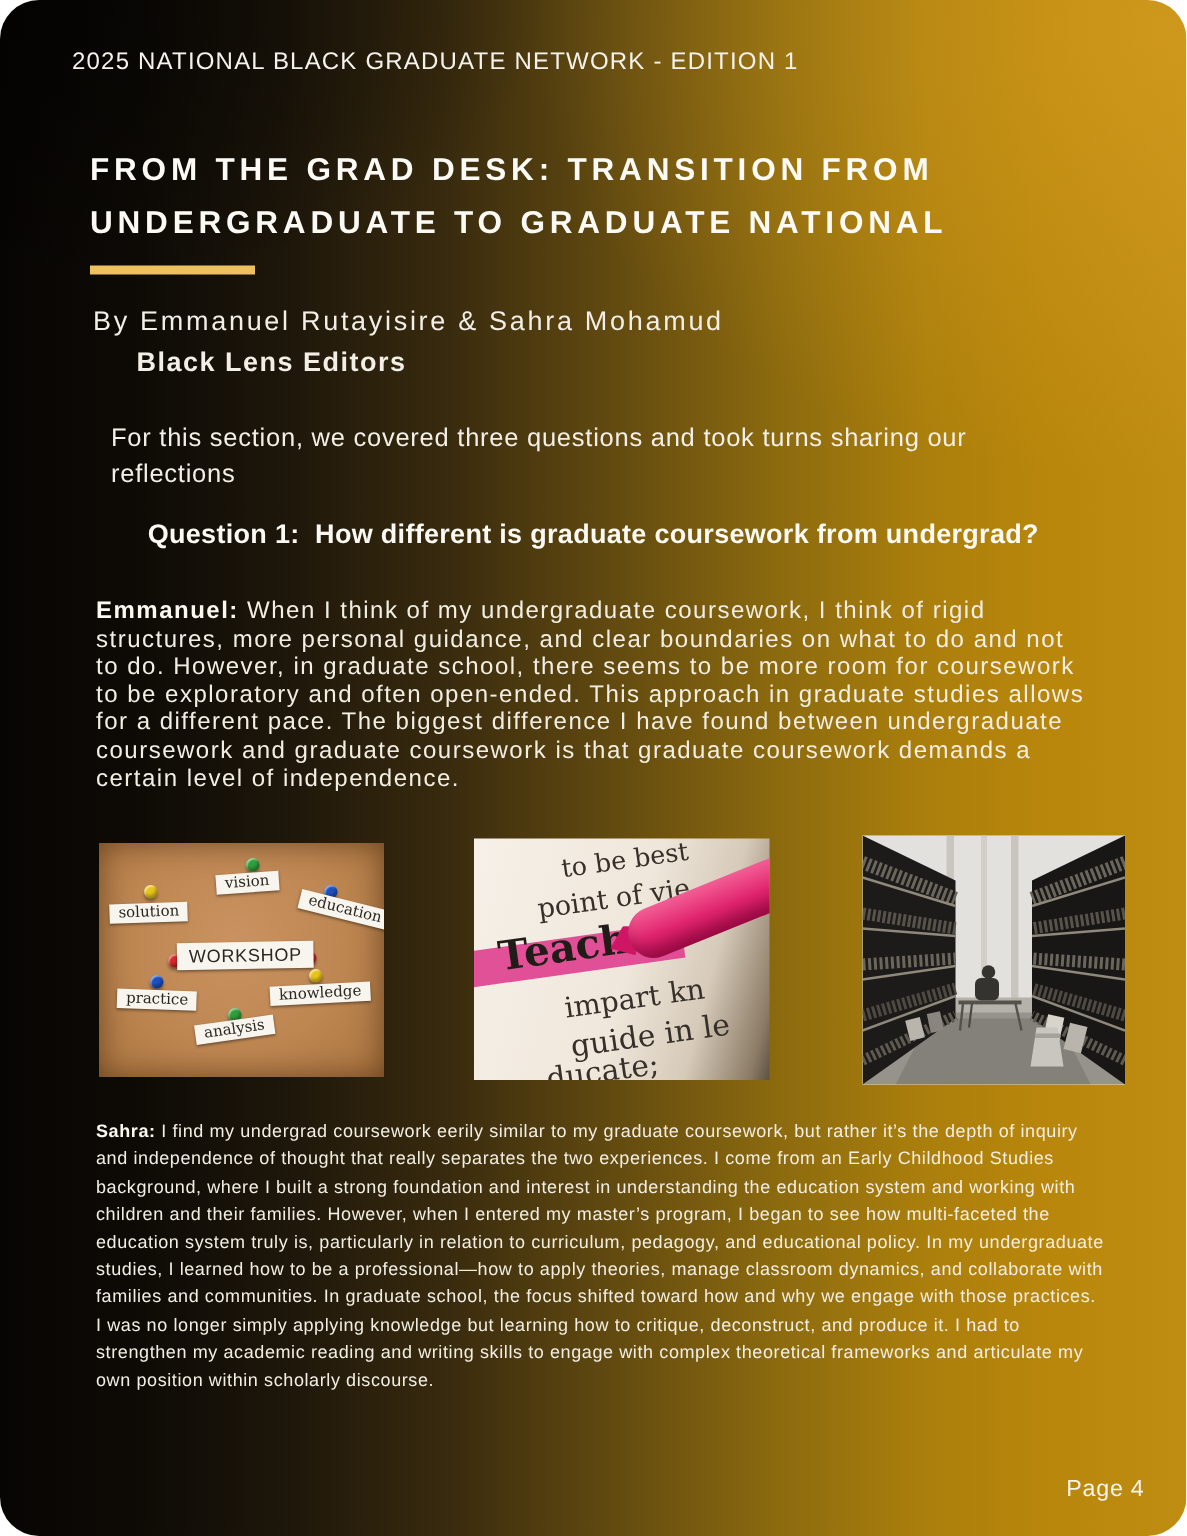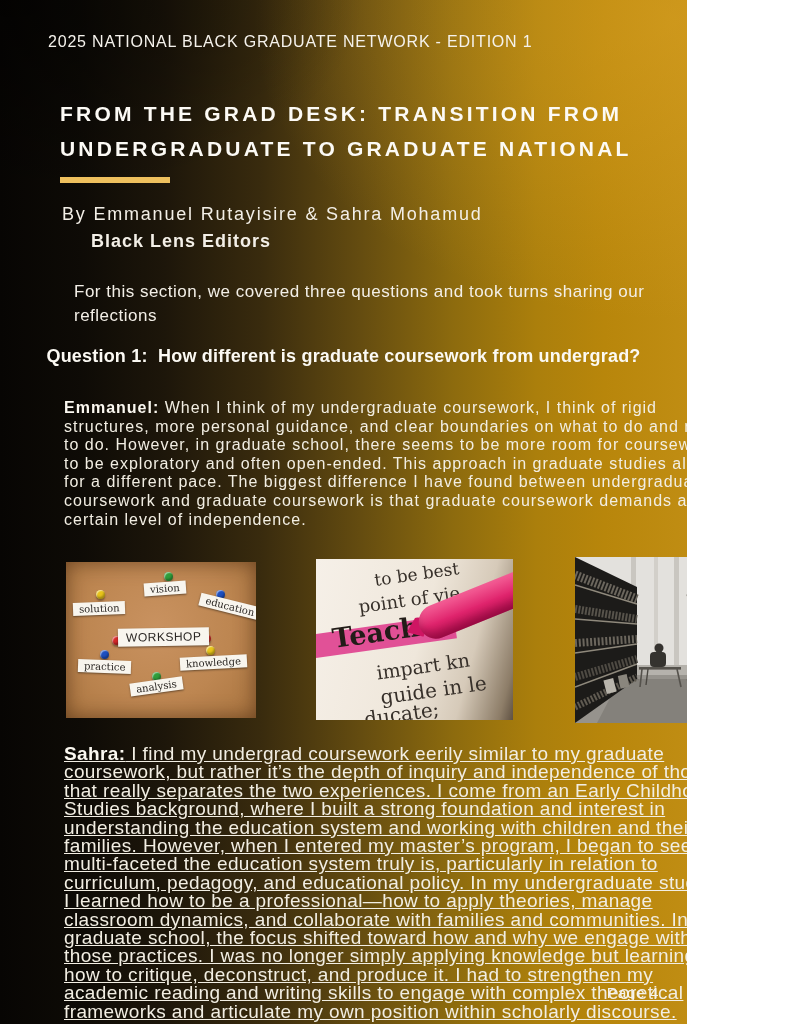--- a/index.html
+++ b/index.html
@@ -1,33 +1,34 @@
 <!DOCTYPE html>
 <html><head>
 <meta charset="utf-8">
 <style>
   html,body{margin:0;padding:0;}
   body{width:791px;height:1024px;overflow:hidden;font-family:"Liberation Sans",sans-serif;}
   .page{
-    position:relative;width:687px;height:1024px;overflow:hidden;color:#f2efe6;
+    position:relative;width:791px;height:1024px;overflow:hidden;color:#f2efe6;
     background:
       radial-gradient(500px 280px at 2% 0%, rgba(0,0,0,0.55), rgba(0,0,0,0) 70%),
       radial-gradient(700px 500px at 98% 2%, rgba(224,166,40,0.45), rgba(224,166,40,0) 60%),
       linear-gradient(90deg,#070503 0%,#0e0b06 12%,#1d160a 24%,#392b0e 38%,#634b10 52%,#8d6b0e 66%,#ab7f0c 78%,#b8860b 88%,#c08d13 100%);
+    border-radius: 26px;
   }
   .masthead{position:absolute;left:48px;top:33px;font-size:16px;font-weight:500;letter-spacing:0.8px;color:#f5f2ec;}
   .title{position:absolute;left:60px;top:96px;margin:0;font-size:21px;font-weight:700;letter-spacing:3.2px;line-height:35px;color:#fcfaf5;}
   .rule{position:absolute;left:60px;top:177px;width:110px;height:6px;background:#eec05e;}
   .byline{position:absolute;left:62px;top:204px;font-size:18px;letter-spacing:1.8px;color:#f3efe7;}
   .byline-role{position:absolute;left:62px;top:231px;font-size:18px;font-weight:700;letter-spacing:1px;color:#f3efe7;margin-left:29px;}
   .intro{position:absolute;left:62px;top:268px;width:645px;margin:12px;font-size:17px;line-height:24px;letter-spacing:0.5px;color:#f3efe7;}
   .question{position:absolute;left:0;right:0;top:346px;margin:0;text-align:center;font-size:18px;font-weight:700;letter-spacing:0.2px;color:#fbf9f3;white-space:pre-wrap;}
   .para{position:absolute;margin:0;color:#f2eee3;}
   .para-emmanuel{left:64px;top:399px;width:662px;font-size:16px;line-height:18.6px;letter-spacing:1px;}
-  .para-sahra{left:64px;top:745px;width:672px;font-size:19px;line-height:18.4px;letter-spacing:0.4px;text-decoration:underline;}
+  .para-sahra{left:64px;top:745px;width:672px;font-size:12px;line-height:18.4px;letter-spacing:0.4px;}
   .para strong{font-weight:700;color:#fbf8f0;}
   .page-num{position:absolute;right:28px;top:984px;font-size:15.5px;letter-spacing:0.5px;color:#f6f3ec;}
 
   figure{margin:0;padding:0;position:absolute;overflow:hidden;}
 
   
   .photo-corkboard{left:66px;top:562px;width:190px;height:156px;
     background:radial-gradient(circle at 48% 42%, #c99260 0%, #bd8651 55%, #a9743f 100%);
     box-shadow:inset 0 0 20px rgba(55,28,8,0.55);}
   .tag{position:absolute;background:#f8f5ee;color:#2a2623;font-family:"DejaVu Serif",serif;

